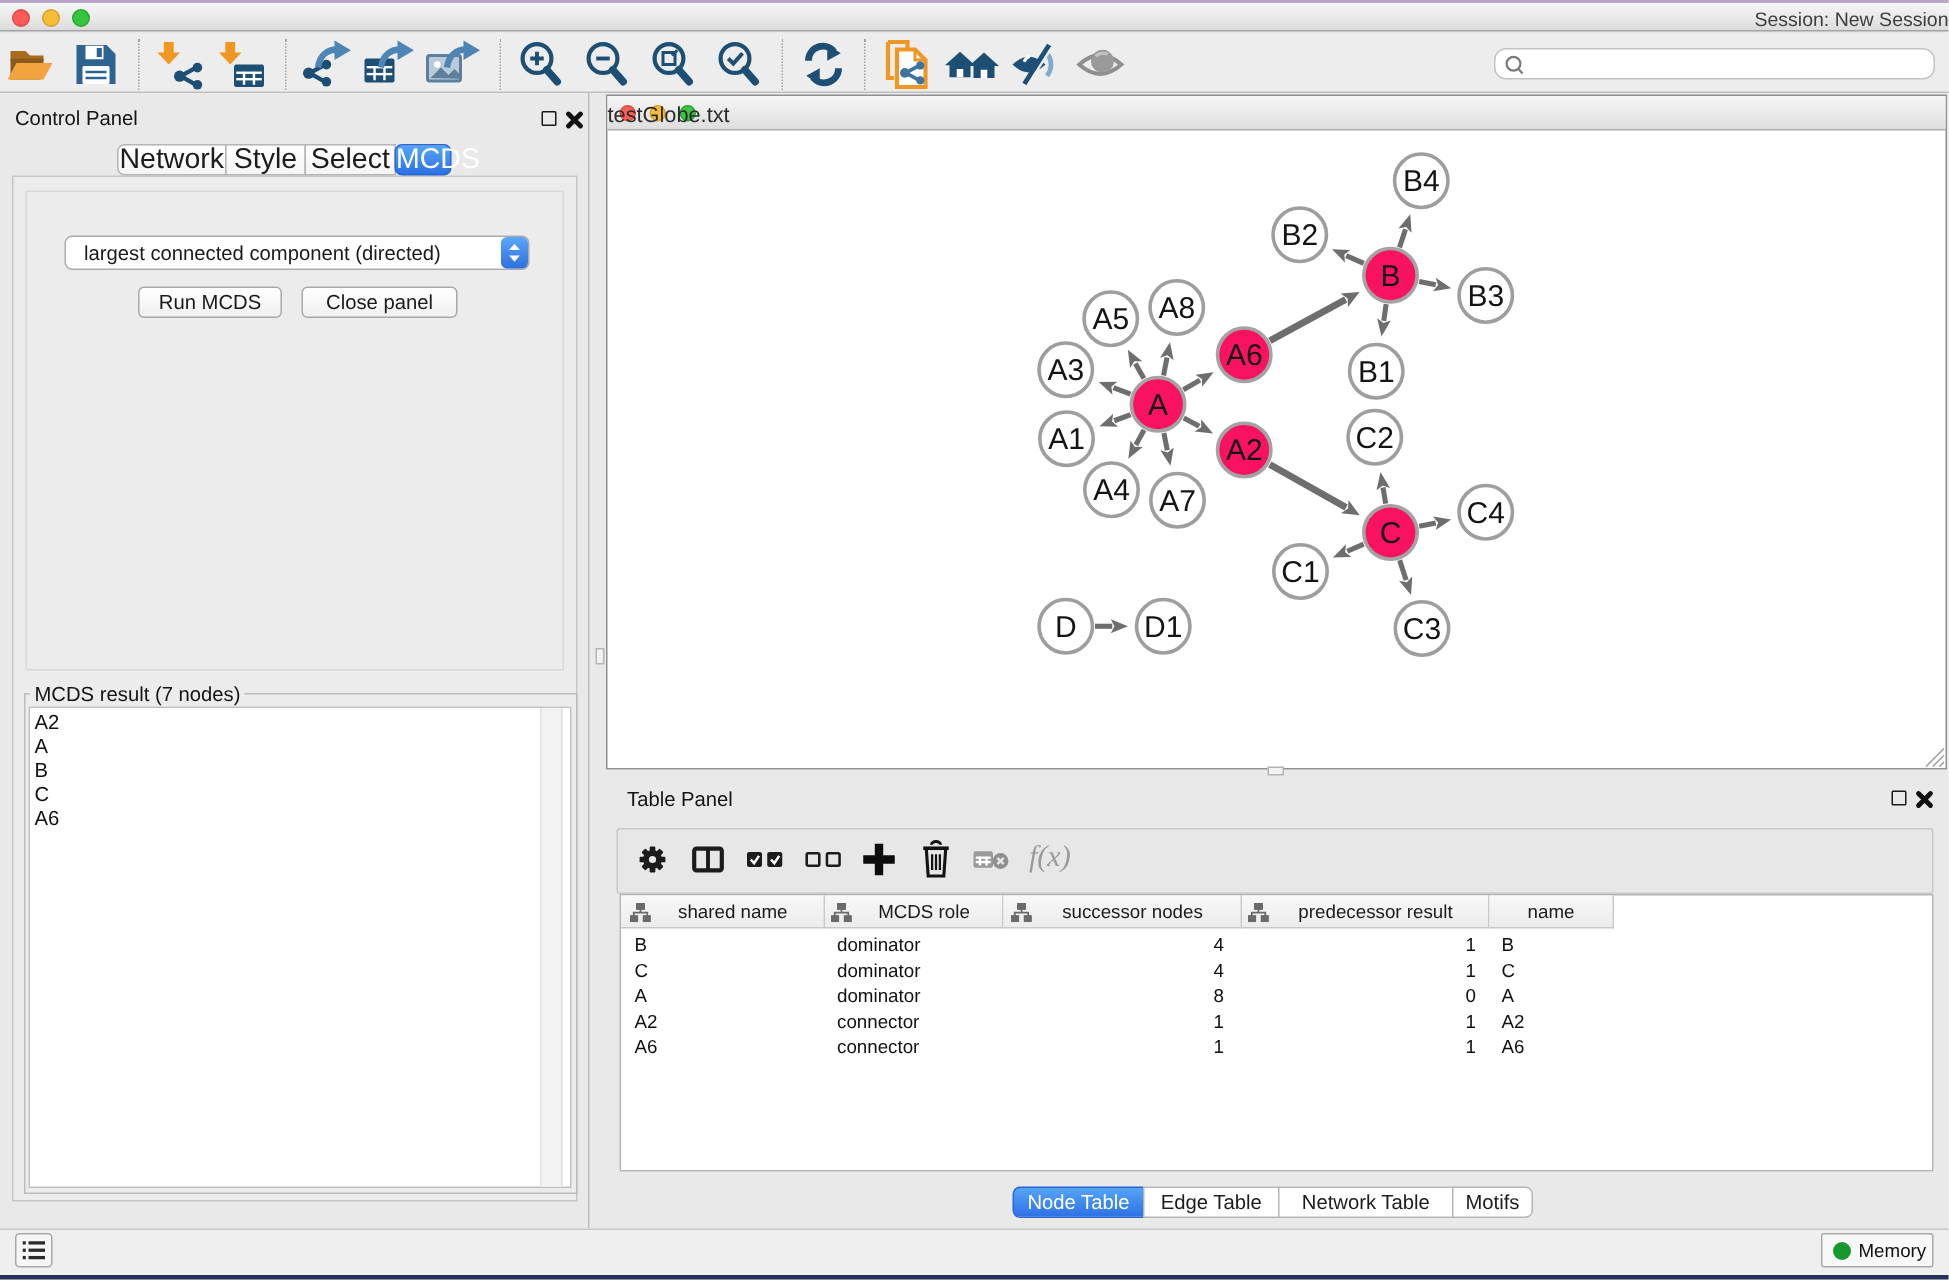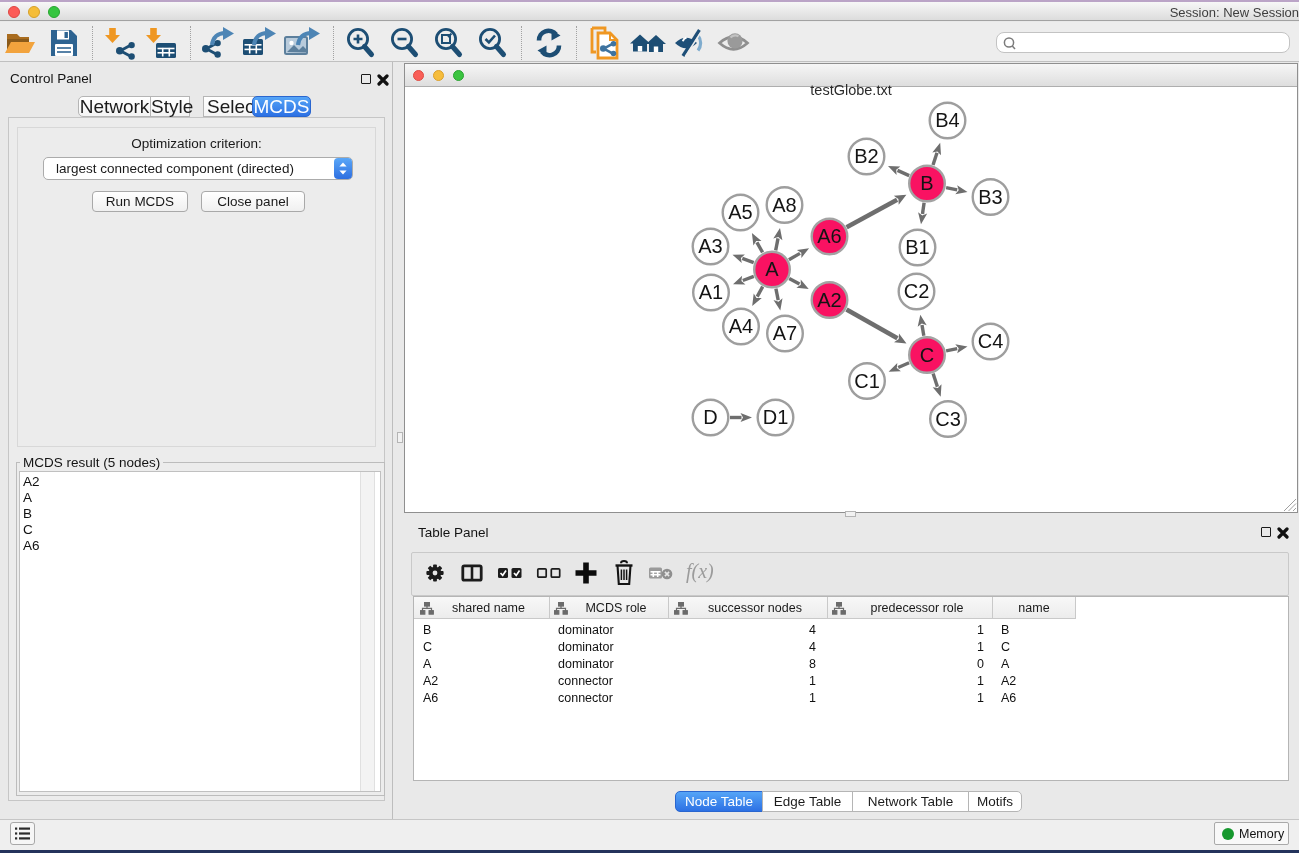--- a/index.html
+++ b/index.html
@@ -181,47 +181,46 @@
 <div class="abs" style="left:10px;top:71px;font-size:13.5px;color:#141414">Control Panel</div>
 <div class="wicon" style="left:361px;top:74px"></div>
 <svg class="abs" style="left:377px;top:74px" width="12" height="12" viewBox="0 0 12 12">
       <path d="M2,2 L10,10 M10,2 L2,10" stroke="#111" stroke-width="3.2" stroke-linecap="round"></path>
     </svg>
 
 <div class="abs" style="left:8px;top:117px;width:377px;height:684px;background:#ececec;border:1px solid #c6c6c6"></div>
 <div class="abs" style="left:17px;top:127px;width:359px;height:320px;border:1px solid #d8d8d8"></div>
 
 <div class="tab" style="left:78px;width:73px;border-radius:5px 0 0 5px">Network</div>
-<div class="tab" style="left:150px;width:40px">Style</div>
+<div class="tab" style="left:150px;width:54px">Style</div>
 <div class="tab" style="left:203px;width:61px">Select</div>
-<div class="tab" style="left:252px;width:59px;background:linear-gradient(#55a5f7,#2d71e4);border-color:#2a66cf;color:#fff;border-radius:5px">MCDS</div>
-
-<div class="abs" style="left:8px;top:136px;width:377px;text-align:center;font-size:13.5px;color:#1a1a1a">Optimization criterion:</div>
+<div class="tab" style="left:263px;width:38px;background:linear-gradient(#55a5f7,#2d71e4);border-color:#2a66cf;color:#fff;border-radius:5px">MCDS</div>
+
 <div class="abs" style="left:43px;top:157px;width:310px;height:23px;background:#fff;border:1px solid #ababab;border-radius:5px"></div>
 <div class="abs" style="left:56px;top:161px;font-size:13.5px;color:#1a1a1a">largest connected component (directed)</div>
 <div class="abs" style="left:334px;top:158px;width:18px;height:21px;background:linear-gradient(#5aa7f8,#2e6fe0);border-radius:4px"></div>
 <svg class="abs" style="left:338px;top:162px" width="10" height="13" viewBox="0 0 10 13">
       <path d="M5,0.5 L8.6,4.6 H1.4 Z" fill="#fff"></path>
       <path d="M5,12.5 L1.4,8.4 H8.6 Z" fill="#fff"></path>
     </svg>
 <div class="btn" style="left:92px;top:191px;width:96px">Run MCDS</div>
 <div class="btn" style="left:201px;top:191px;width:104px">Close panel</div>
 
 <div class="abs" style="left:16px;top:462px;width:369px;height:334px;border:1px solid #bcbcbc"></div>
-<div class="abs" style="left:20px;top:455px;background:#ececec;padding:0 3px;font-size:13.5px;color:#141414">MCDS result (5 nodes)</div>
+<div class="abs" style="left:20px;top:455px;background:#ececec;padding:0 3px;font-size:13.5px;color:#141414">MCDS result (7 nodes)</div>
 <div class="abs" style="left:19px;top:471px;width:362px;height:321px;background:#fff;border:1px solid #c0c0c0"></div>
 <div class="abs" style="left:360px;top:472px;width:15px;height:319px;background:#f3f3f3;border-left:1px solid #e0e0e0;border-right:1px solid #e0e0e0"></div>
 <div class="abs" style="left:23px;top:474px;font-size:13.5px;color:#111;line-height:16px">A2<br>A<br>B<br>C<br>A6</div>
 
 <div class="abs" style="left:404px;top:63px;width:894px;height:450px;background:#fff;border:1px solid #8f8f8f"></div>
 <div class="abs" style="left:405px;top:64px;width:892px;height:23px;background:linear-gradient(#f6f6f6,#dedede);border-bottom:1px solid #aeaeae"></div>
 <div class="light" style="left:412.5px;top:70px;width:11px;height:11px;background:#f95f58;border:0.5px solid #e04b42"></div>
 <div class="light" style="left:432.5px;top:70px;width:11px;height:11px;background:#f6bd3c;border:0.5px solid #dca02a"></div>
 <div class="light" style="left:452.5px;top:70px;width:11px;height:11px;background:#3bc440;border:0.5px solid #2aa432"></div>
-<div class="abs" style="left:405px;top:82px;width:892px;text-align:center;font-size:14.5px;color:#2b2b2b">testGlobe.txt</div>
+<div class="abs" style="left:405px;top:69px;width:892px;text-align:left;font-size:14.5px;color:#2b2b2b">testGlobe.txt</div>
 
 <svg class="abs" style="left:405px;top:87px" width="892" height="425" viewBox="405 87 892 425" font-family="Liberation Sans,sans-serif">
 <line x1="753.8" y1="276.4" x2="742.8" y2="280.5" stroke="#6e6e6e" stroke-width="3.4"></line>
       <path d="M733.0,284.2 L742.1,275.8 L741.4,281.0 L745.4,284.5 Z" fill="#6e6e6e"></path>
       <line x1="753.7" y1="262.7" x2="742.3" y2="258.4" stroke="#6e6e6e" stroke-width="3.4"></line>
       <path d="M732.5,254.7 L744.9,254.5 L740.9,257.9 L741.7,263.1 Z" fill="#6e6e6e"></path>
       <line x1="762.7" y1="286.6" x2="757.2" y2="296.6" stroke="#6e6e6e" stroke-width="3.4"></line>
       <path d="M752.2,305.9 L753.7,293.6 L756.5,297.9 L761.8,298.0 Z" fill="#6e6e6e"></path>
       <line x1="762.6" y1="252.4" x2="756.9" y2="242.3" stroke="#6e6e6e" stroke-width="3.4"></line>
       <path d="M751.9,233.1 L761.5,240.9 L756.2,240.9 L753.4,245.4 Z" fill="#6e6e6e"></path>
@@ -366,21 +365,21 @@
       <circle cx="19" cy="12" r="5.3" fill="#8f8f8f"></circle>
       <path d="M16.9,9.9 l4.2,4.2 M21.1,9.9 l-4.2,4.2" stroke="#e7e7e7" stroke-width="1.6"></path>
     </svg>
 <div class="abs" style="left:686px;top:560px;font-size:20px;font-style:italic;color:#9b9b9b;font-family:'Liberation Serif',serif">f(x)</div>
 
 <div class="abs" style="left:413px;top:596px;width:876px;height:185px;background:#fff;border:1px solid #b5b5b5"></div>
 <div class="abs" style="left:414px;top:597px;width:874px;height:22px">
   <div class="hcell" style="left:0;width:136px"><span style="padding-left:14px">shared name</span></div>
   <div class="hcell" style="left:136px;width:119px"><span style="padding-left:14px">MCDS role</span></div>
   <div class="hcell" style="left:255px;width:159px"><span style="padding-left:14px">successor nodes</span></div>
-  <div class="hcell" style="left:414px;width:165px"><span style="padding-left:14px">predecessor role</span></div>
+  <div class="hcell" style="left:414px;width:165px"><span style="padding-left:14px">predecessor result</span></div>
   <div class="hcell" style="left:579px;width:83px">name</div>
 </div>
 <svg style="position:absolute;left:420px;top:602px" width="14" height="13" viewBox="0 0 14 13">
       <g fill="#6b6b6b" stroke="#6b6b6b">
         <rect x="4.5" y="0.5" width="5" height="3.6"></rect>
         <path d="M7,4 v2.4 M2.5,9 v-2.6 h9 v2.6" fill="none" stroke-width="1.2"></path>
         <rect x="0.5" y="8.6" width="4.4" height="3.6"></rect>
         <rect x="9" y="8.6" width="4.4" height="3.6"></rect>
       </g>
     </svg>

